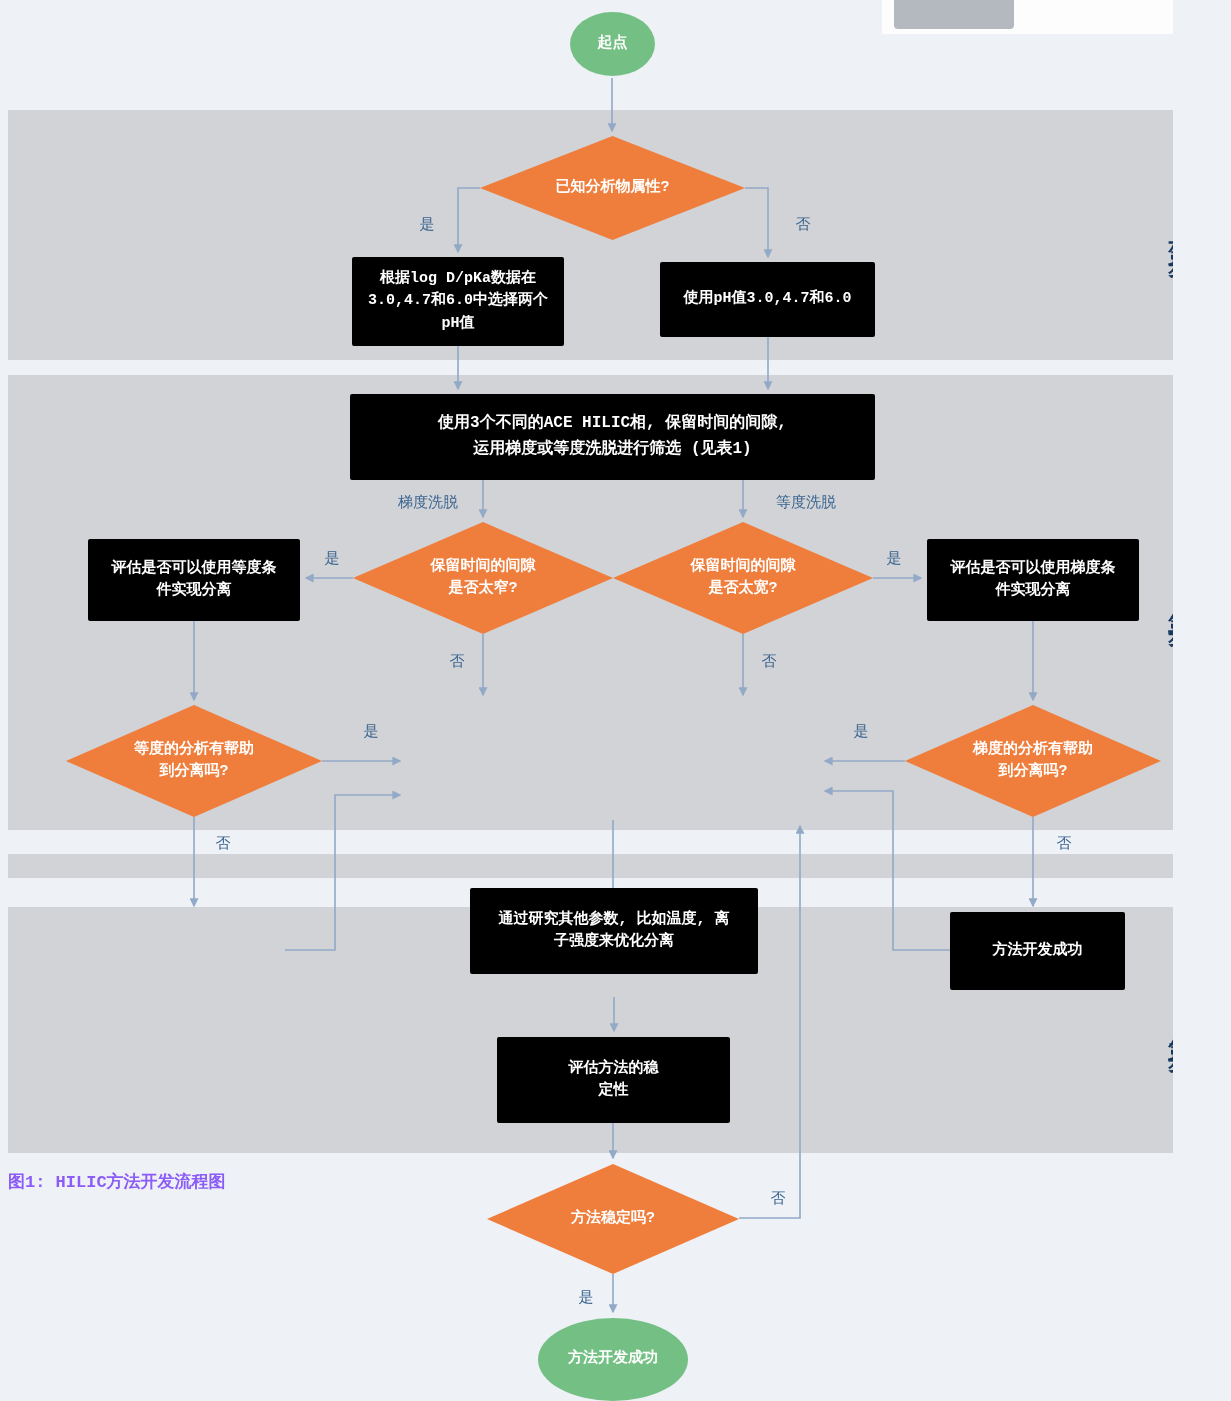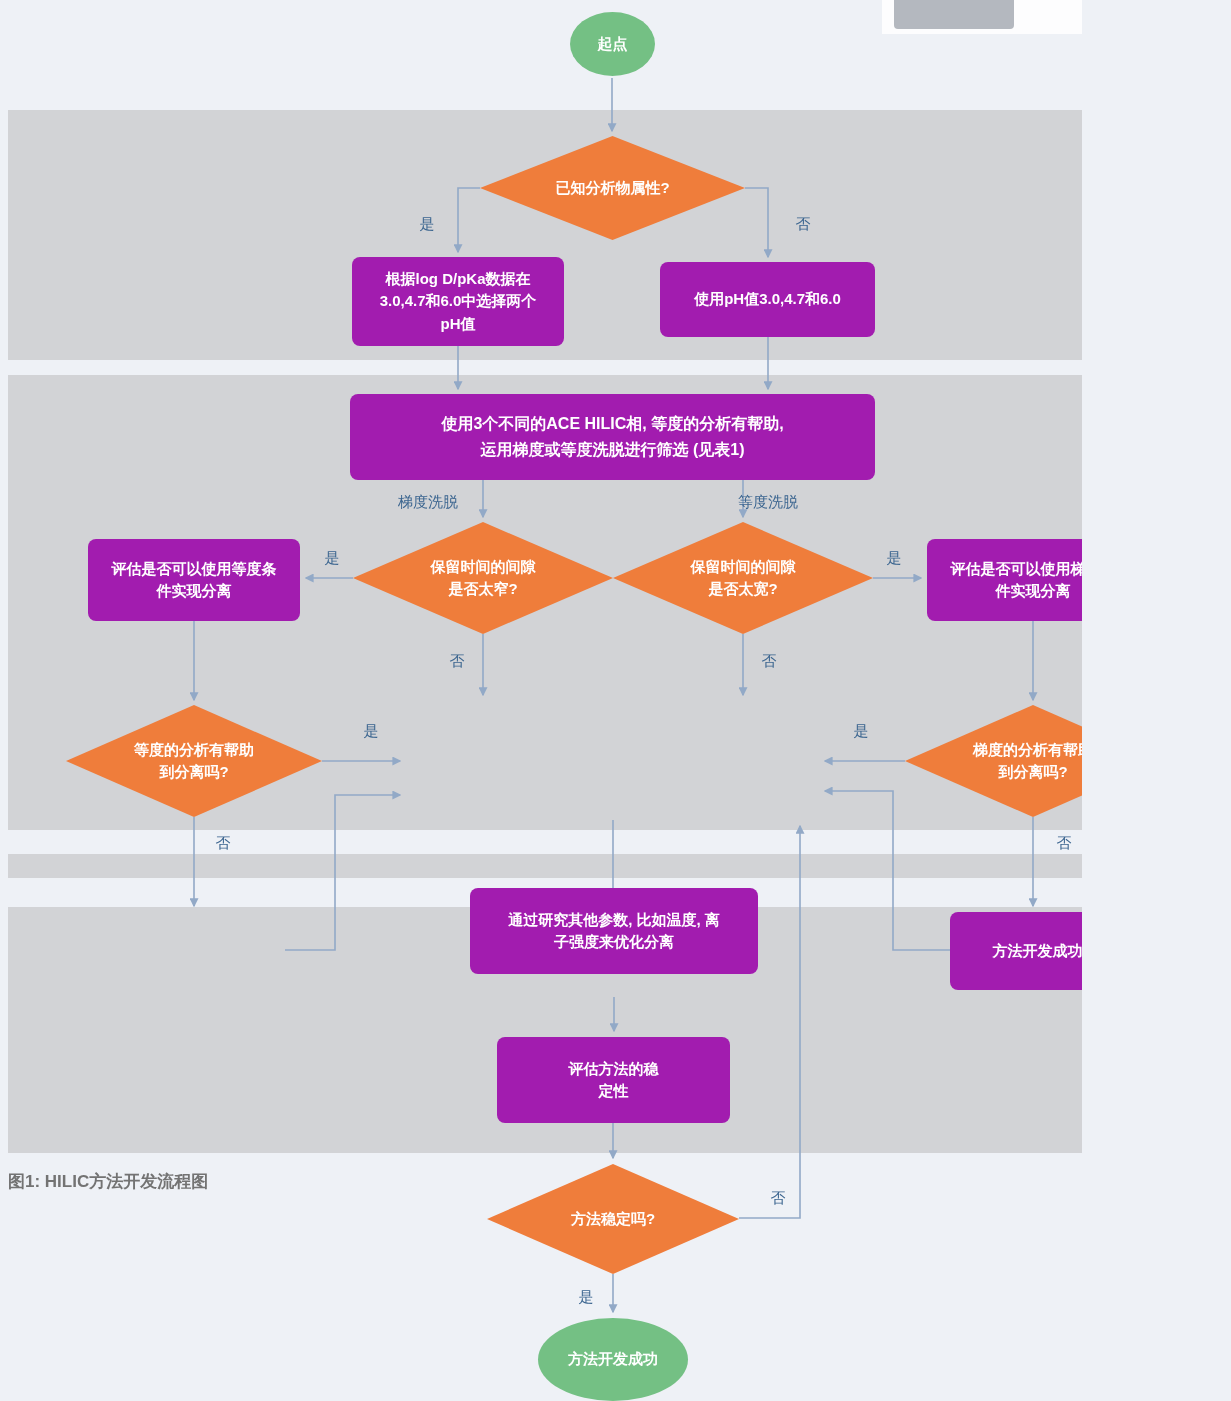--- a/index.html
+++ b/index.html
@@ -1,41 +1,41 @@
 <!DOCTYPE html>
 <html><head>
 <meta charset="utf-8">
 <style>
   * { margin:0; padding:0; box-sizing:border-box; }
   html,body { background:#eef1f6; }
   body { font-family:"Liberation Sans","DejaVu Sans",sans-serif; }
-  .canvas { position:relative; width:1082px; height:1401px; background:#eef1f6; overflow:hidden; }
+  .canvas { position:relative; width:1173px; height:1401px; background:#eef1f6; overflow:hidden;font-family:Liberation Mono, monospace; }
 
   .band { position:absolute; left:8px; width:1223px; background:#d2d3d6; }
   .band1 { top:110px; height:250px; }
   .band2 { top:375px; height:455px; }
   .band2b { top:854px; height:24px; }
   .band3 { top:907px; height:246px; }
 
   .connectors { position:absolute; left:0; top:0; pointer-events:none; }
 
   .node { position:absolute; display:flex; align-items:center; justify-content:center;
           text-align:center; color:#ffffff; font-weight:bold; white-space:pre-line;
           font-size:15px; line-height:1.5; }
-  .process   { background:#a21caf; border-radius:8px; padding:6px 12px; }
+  .process   { background:#000000; border-radius:2px; padding:6px 12px; }
   .decision  { background:#ef7d3b; clip-path:polygon(50% 0,100% 50%,50% 100%,0 50%); }
   .terminal  { background:#74c084; border-radius:50%; }
   .highlight { background:#90cb98; border-radius:10px; font-size:16px; line-height:1.9; }
   .big-text  { font-size:16px; line-height:1.6; }
 
   .edge-label { position:absolute; transform:translate(-50%,-50%); color:#3a648f;
                 font-size:15px; white-space:nowrap; }
   .step-label { position:absolute; transform:translate(-50%,-50%); writing-mode:vertical-rl;
                 color:#17375e; font-size:22px; font-weight:bold; letter-spacing:5px; }
-  .caption { position:absolute; left:8px; top:1170px; font-size:17px; font-weight:bold; color:#737373; }
+  .caption { position:absolute; left:8px; top:1170px; font-size:17px; font-weight:bold; color:#8b5cf6; }
 
   .corner-white { position:absolute; left:882px; top:0; width:349px; height:34px; background:#fdfdfe; }
   .corner-gray  { position:absolute; left:894px; top:0; width:120px; height:29px;
                   background:#b4b8bf; border-radius:0 0 4px 4px; }
 </style>
 </head>
 <body>
 
 <div class="canvas">
 
@@ -84,21 +84,21 @@
   <div class="node terminal" style="left:570px;top:12px;width:85px;height:64px">起点</div>
 
   <div class="node decision" style="left:480px;top:136px;width:265px;height:104px">已知分析物属性?</div>
 
   <div class="node process" style="left:352px;top:257px;width:212px;height:89px">根据log D/pKa数据在
 3.0,4.7和6.0中选择两个
 pH值</div>
 
   <div class="node process" style="left:660px;top:262px;width:215px;height:75px">使用pH值3.0,4.7和6.0</div>
 
-  <div class="node process big-text" style="left:350px;top:394px;width:525px;height:86px">使用3个不同的ACE HILIC相, 等度的分析有帮助,
+  <div class="node process big-text" style="left:350px;top:394px;width:525px;height:86px">使用3个不同的ACE HILIC相, 保留时间的间隙,
 运用梯度或等度洗脱进行筛选 (见表1)</div>
 
   <div class="node decision" style="left:353px;top:522px;width:260px;height:112px">保留时间的间隙
 是否太窄?</div>
 
   <div class="node decision" style="left:613px;top:522px;width:260px;height:112px">保留时间的间隙
 是否太宽?</div>
 
   <div class="node process" style="left:88px;top:539px;width:212px;height:82px">评估是否可以使用等度条
 件实现分离</div>
@@ -122,21 +122,21 @@
   <div class="node process" style="left:497px;top:1037px;width:233px;height:86px">评估方法的稳
 定性</div>
 
   <div class="node decision" style="left:487px;top:1164px;width:252px;height:110px">方法稳定吗?</div>
 
   <div class="node terminal" style="left:538px;top:1318px;width:150px;height:83px">方法开发成功</div>
 
   <span class="edge-label" style="left:427px;top:224px">是</span>
   <span class="edge-label" style="left:803px;top:224px">否</span>
   <span class="edge-label" style="left:428px;top:502px">梯度洗脱</span>
-  <span class="edge-label" style="left:768px;top:502px">等度洗脱</span>
+  <span class="edge-label" style="left:806px;top:502px">等度洗脱</span>
   <span class="edge-label" style="left:332px;top:558px">是</span>
   <span class="edge-label" style="left:894px;top:558px">是</span>
   <span class="edge-label" style="left:457px;top:661px">否</span>
   <span class="edge-label" style="left:769px;top:661px">否</span>
   <span class="edge-label" style="left:371px;top:731px">是</span>
   <span class="edge-label" style="left:861px;top:731px">是</span>
   <span class="edge-label" style="left:223px;top:843px">否</span>
   <span class="edge-label" style="left:1064px;top:843px">否</span>
   <span class="edge-label" style="left:778px;top:1198px">否</span>
   <span class="edge-label" style="left:586px;top:1297px">是</span>

